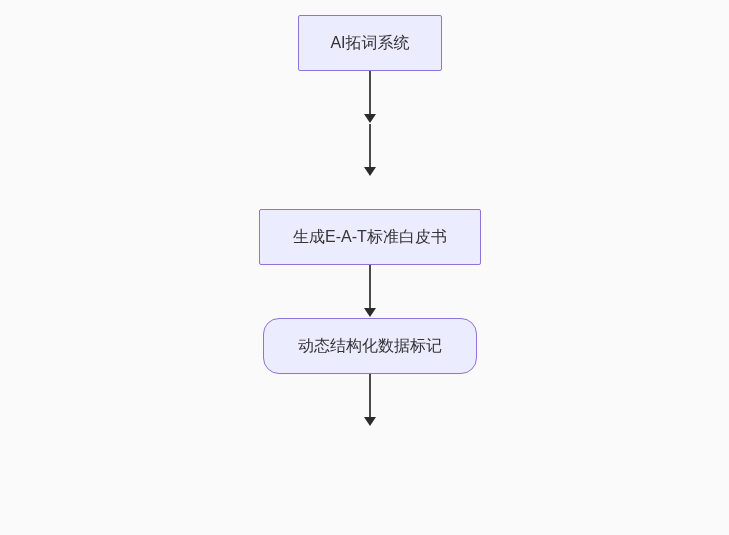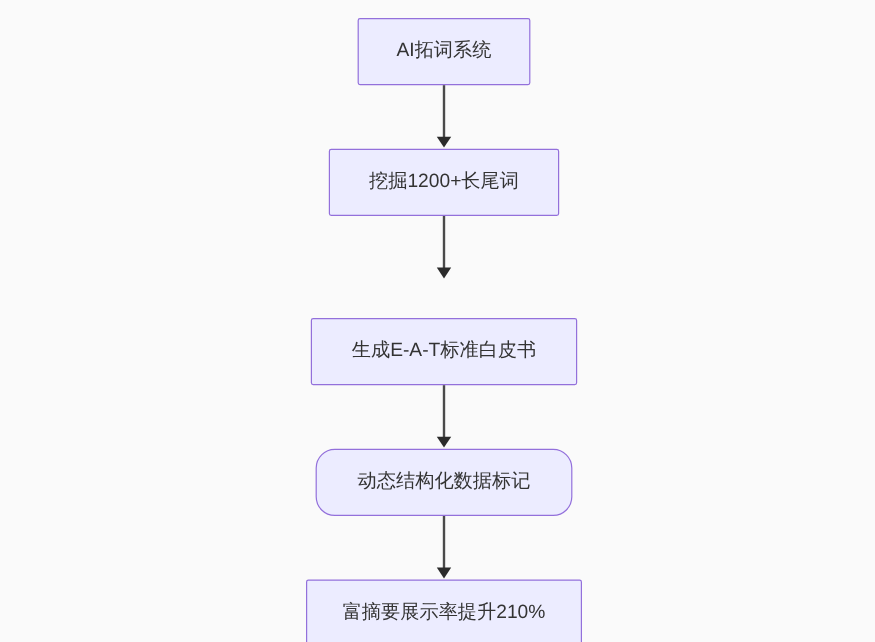--- a/index.html
+++ b/index.html
@@ -76,23 +76,20 @@
 
     <div class="node n1">
       <span class="node-label">AI拓词系统</span>
     </div>
 
     <div class="arrow">
       <div class="arrow-line"></div>
       <div class="arrow-head"></div>
     </div>
 
-    <div class="node n2">
-      <span class="node-label">挖掘1200+长尾词</span>
-    </div>
 
     <div class="arrow">
       <div class="arrow-line"></div>
       <div class="arrow-head"></div>
     </div>
 
     <div class="node n3">
       <span class="node-label">生成E-A-T标准白皮书</span>
     </div>
 
@@ -103,18 +100,15 @@
 
     <div class="node n4">
       <span class="node-label">动态结构化数据标记</span>
     </div>
 
     <div class="arrow">
       <div class="arrow-line"></div>
       <div class="arrow-head"></div>
     </div>
 
-    <div class="node n5">
-      <span class="node-label">富摘要展示率提升210%</span>
-    </div>
 
   </div>
 </div>
 
 </body></html>

